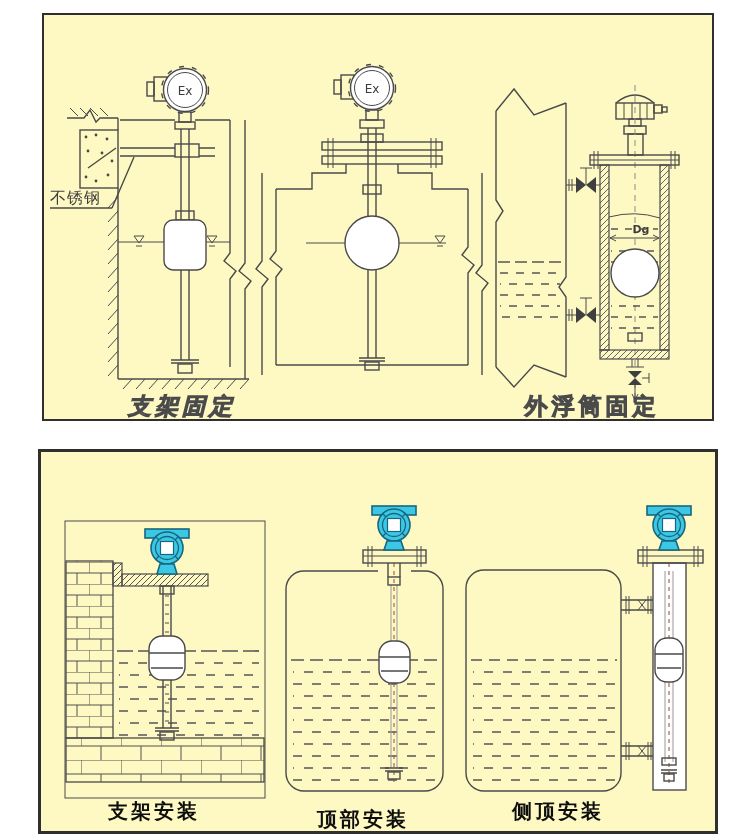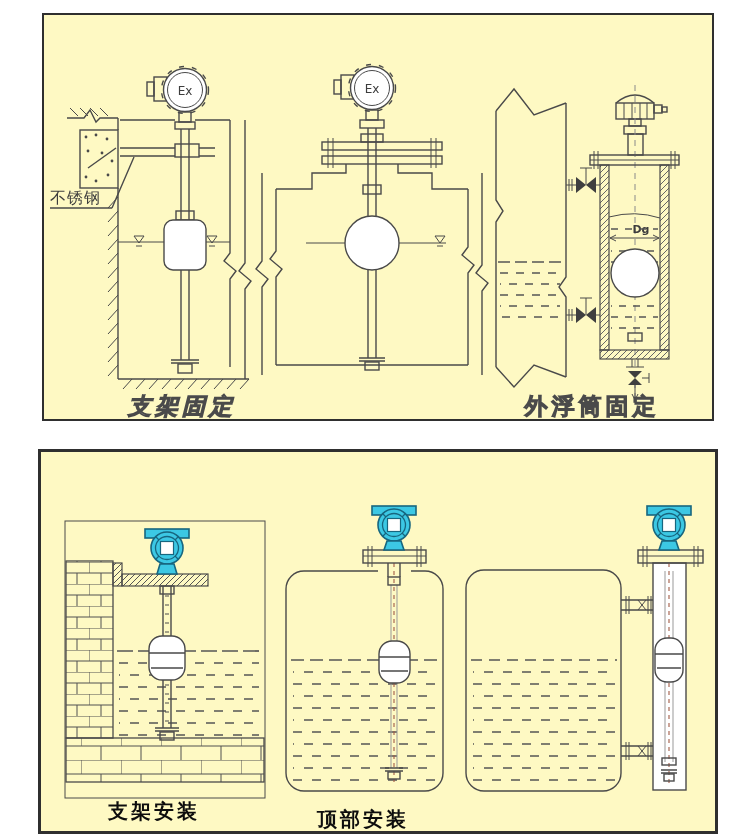--- a/index.html
+++ b/index.html
@@ -381,15 +381,16 @@
           <circle class="tealthin" cx="628" cy="73" r="11.5"></circle>
           <path class="tealthin" d="M617,62 L620,65 M639,62 L636,65 M617,84 L620,81 M639,84 L636,81"></path>
           <rect class="wht" x="621.5" y="66.5" width="13" height="13"></rect>
           <path class="teal" d="M621,89 L635,89 L638,98 L618,98 Z"></path>
         </g>
       </g>
     </svg>
 
     <div class="cap cap-bold" style="left:3px;top:346px;width:220px;">支架安装</div>
     <div class="cap cap-bold" style="left:212px;top:346px;width:220px;margin-top:8px;">顶部安装</div>
+    <div class="cap cap-bold" style="left:407px;top:346px;width:220px;">侧顶安装</div>
   </section>
 
 </div>
 
 </body></html>

